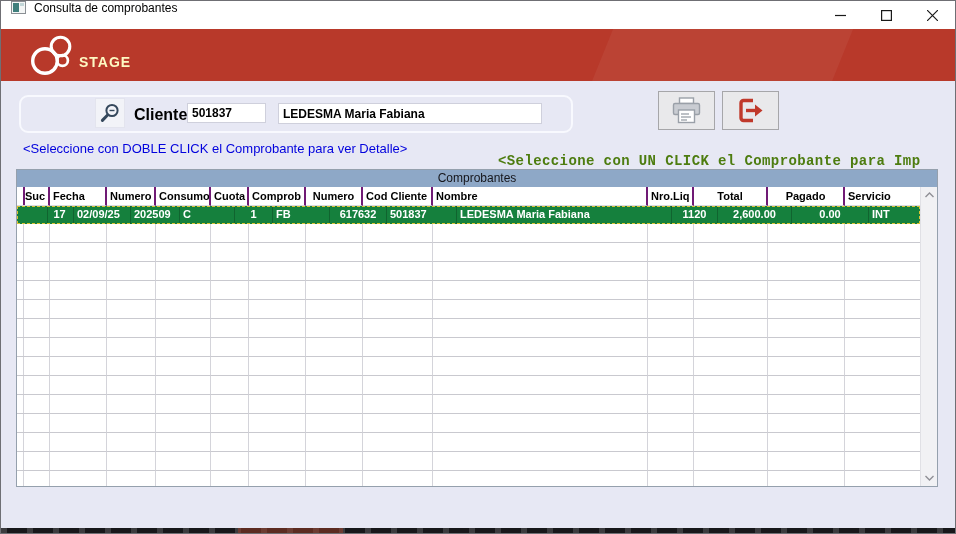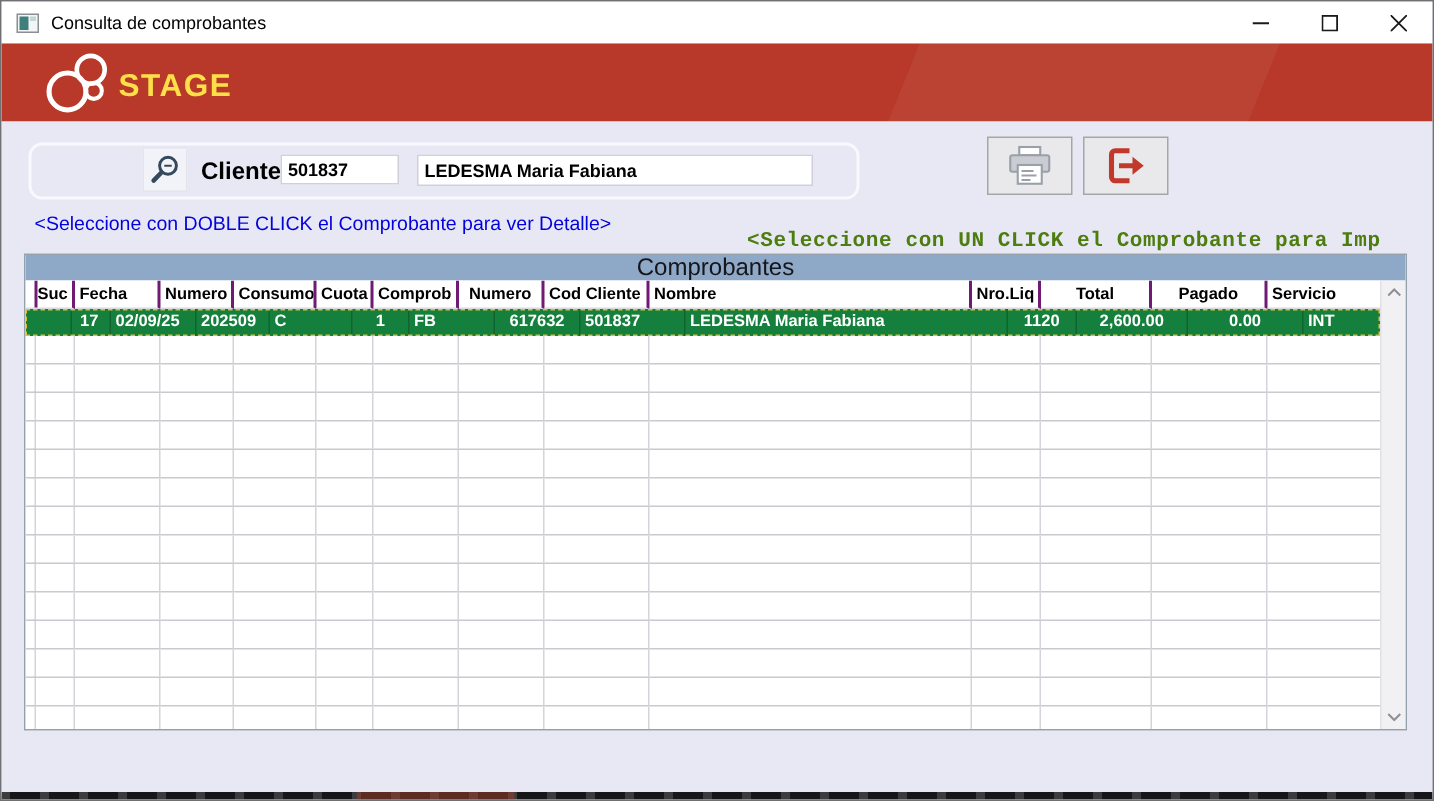--- a/index.html
+++ b/index.html
@@ -7,21 +7,21 @@
   body { font-family:"Liberation Sans","DejaVu Sans",sans-serif; }
 
   .window{
     position:relative; width:956px; height:534px;
     background:#e7e8f4; border:1px solid #6f6f74; overflow:hidden;
   }
 
   
   .titlebar{
     position:absolute; left:0; top:0; width:100%; height:28px;
-    background:#ffffff; display:flex; align-items:center;
+    background:#ffffff; display:flex; 
   }
   .app-icon{ width:15px; height:13px; margin-left:10px; position:relative;
     border:1px solid #8a8f94; background:#f4f6f6; }
   .app-icon::before{ content:""; position:absolute; left:1px; top:1px;
     width:6px; height:9px; background:#3f7f7c; }
   .app-icon::after{ content:""; position:absolute; right:1px; top:1px;
     width:4px; height:3px; background:#c2d6d8; }
   .titlebar .title{ margin-left:8px; font-size:12px; color:#000; }
   .win-controls{ position:absolute; right:0; top:0; height:28px; display:flex; }
   .wc{ width:46px; height:28px; display:flex; align-items:center; justify-content:center; }
@@ -32,21 +32,21 @@
     position:absolute; left:0; top:28px; width:100%; height:52px;
     background:#b8392a; overflow:hidden;
   }
   .banner .stripe{
     position:absolute; left:600px; top:-10px; width:240px; height:80px;
     background:rgba(255,255,255,0.05); transform:skewX(-22deg);
   }
   .logo{ position:absolute; left:28px; top:5px; display:flex; align-items:flex-end; }
   .logo svg{ display:block; }
   .brand-text{
-    color:#fde047; font-weight:700; font-size:21px; letter-spacing:1px;
+    color:#fef9c3; font-weight:700; font-size:14px; letter-spacing:1px;
     margin-left:2px; margin-bottom:6px;
   }
 
   
   .content{ position:absolute; left:0; top:80px; width:100%; height:449px; background:#e7e8f4; }
 
   .search-group{
     position:absolute; left:18px; top:14px; width:554px; height:38px;
     border:2px solid #f8f9fe; border-radius:9px;
   }
@@ -82,21 +82,21 @@
     font-size:14px; font-weight:700; letter-spacing:0.4px; color:#4d7c0f; white-space:nowrap;
   }
 
   
   .grid-box{
     position:absolute; left:15px; top:88px; width:922px; height:318px;
     border:1px solid #95a0ad; background:#ffffff; overflow:hidden;
   }
   .grid-title{
     height:17px; line-height:17px; background:#8ea8c7; color:#15151a;
-    text-align:center; font-size:16px;
+    text-align:center; font-size:12px;
   }
   .grid-rows{ position:absolute; left:0; top:17px; right:17px; bottom:0; background:#fff; overflow:hidden; }
   .trow{
     display:grid;
     grid-template-columns:5px 28px 57px 49px 55px 38px 57px 57px 70px 215px 46px 74px 77px 77px;
   }
   .cell{ overflow:hidden; white-space:nowrap; padding:0 3px; }
   .hrow{ height:19px; }
   .hrow .cell{
     font-size:11px; font-weight:700; color:#000; line-height:18px;

